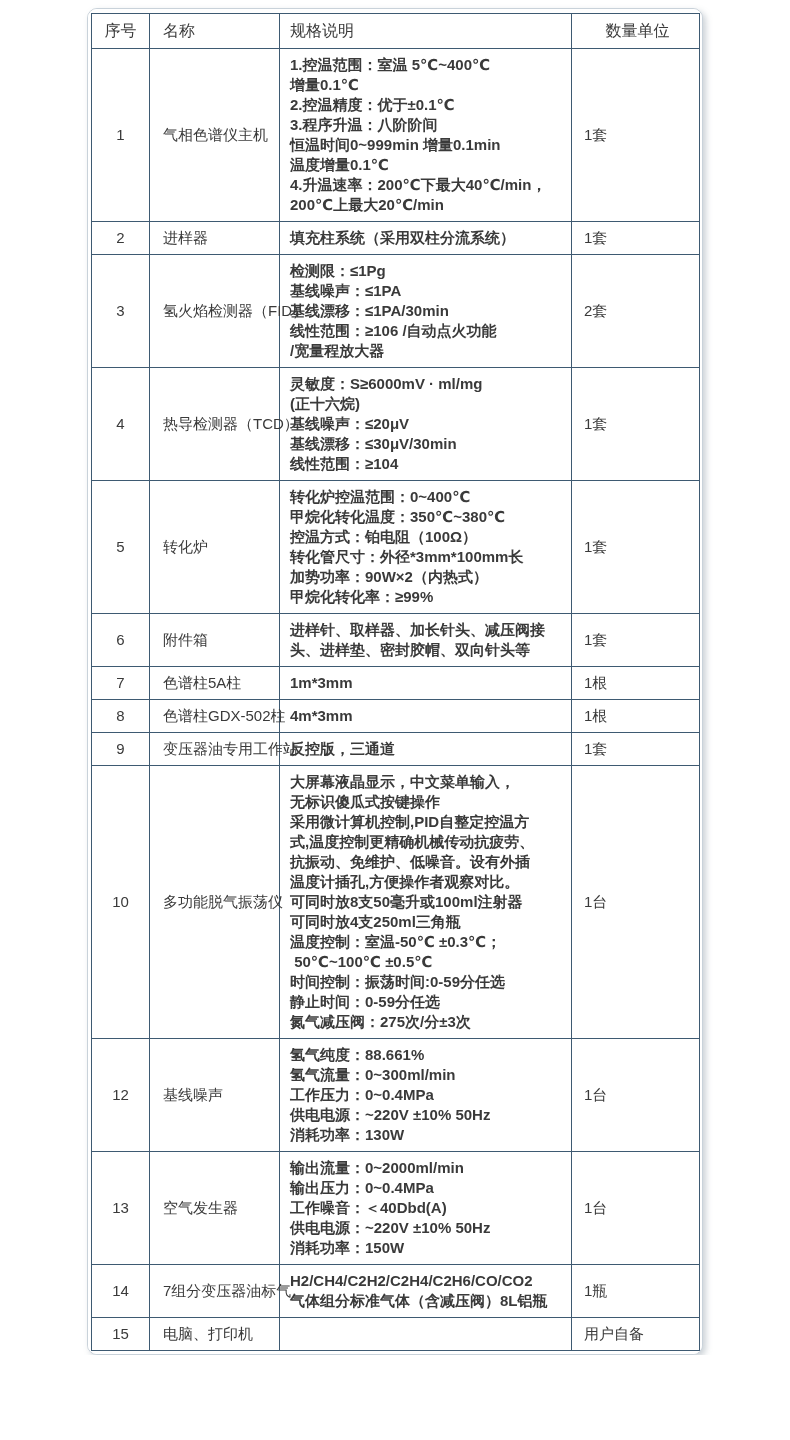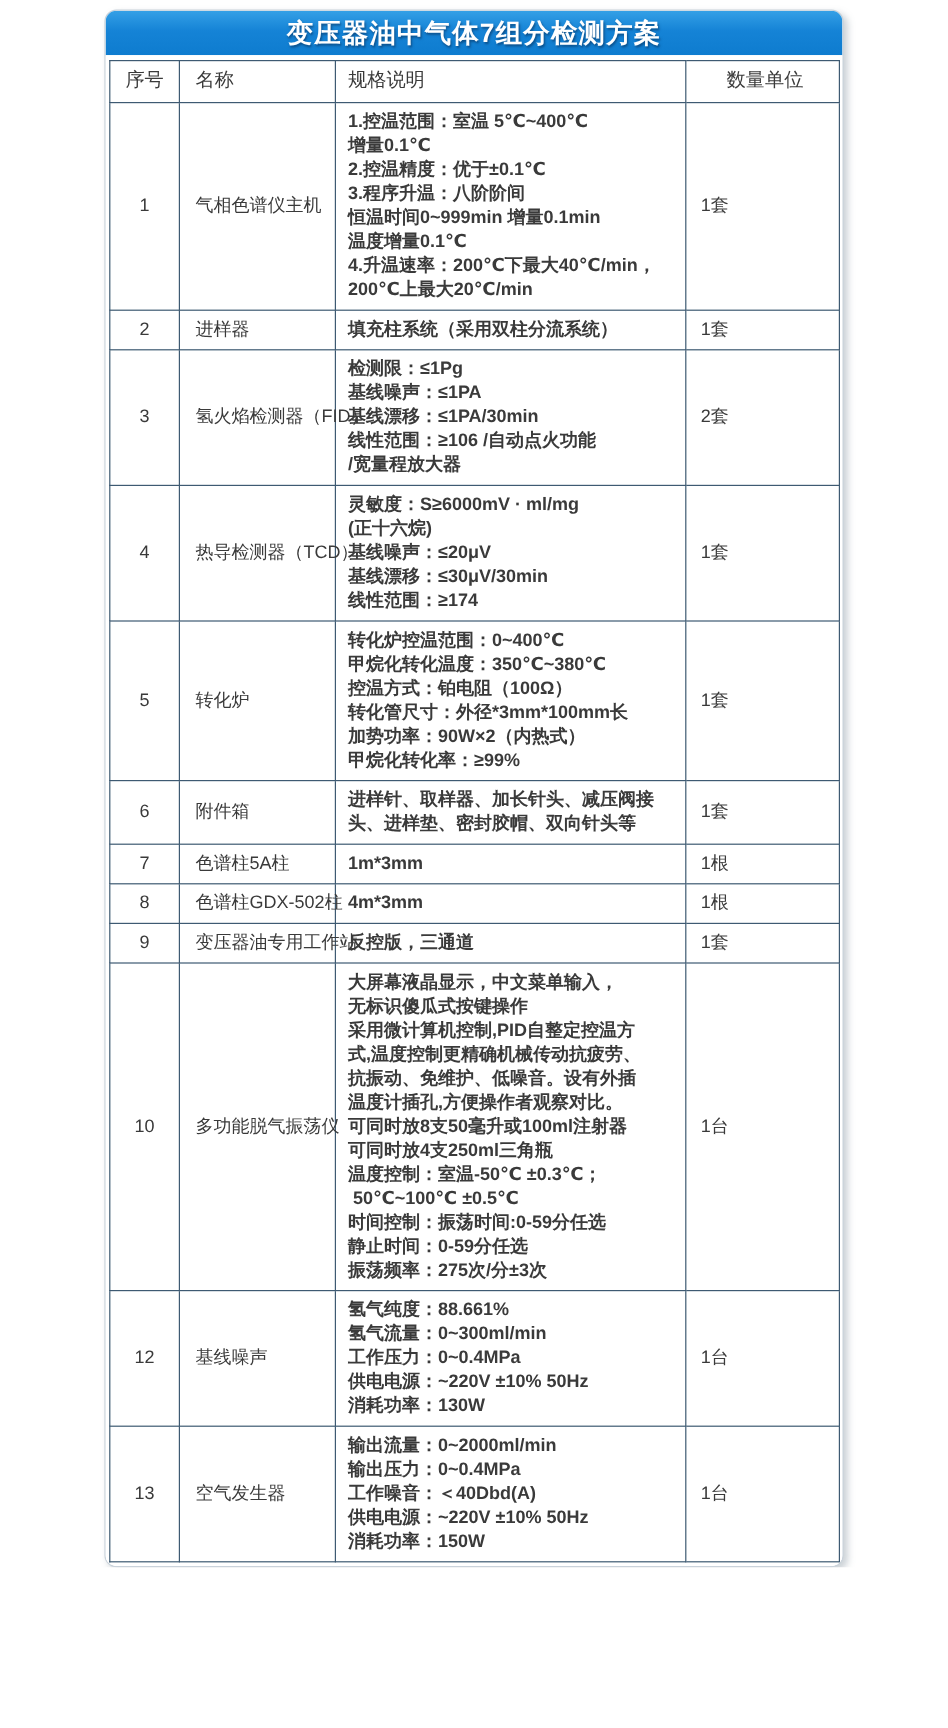--- a/index.html
+++ b/index.html
@@ -61,23 +61,20 @@
   td.no{text-align:center;padding:6px 2px;}
   td.name{padding:6px 4px 6px 13px;white-space:nowrap;overflow:visible;}
   td.spec{padding:6px 8px 6px 10px;font-weight:bold;}
   td.qty{padding:6px 6px 6px 12px;}
   td.spec .spec-line{line-height:20px;min-height:20px;white-space:pre-wrap;}
 </style>
 </head>
 <body>
 
 <div class="card">
-  <div class="titlebar">
-    <span class="title-text">变压器油中气体7组分检测方案</span>
-  </div>
   <div class="table-wrap">
     <table>
       <colgroup>
         <col style="width:58px">
         <col style="width:130px">
         <col style="width:292px">
         <col style="width:128px">
       </colgroup>
       <thead>
         <tr>
@@ -124,21 +121,21 @@
             <td class="qty">2套</td>
           </tr>
           <tr>
             <td class="no">4</td>
             <td class="name">热导检测器（TCD）</td>
             <td class="spec">
               <div class="spec-line">灵敏度：S≥6000mV · ml/mg</div>
               <div class="spec-line">(正十六烷)</div>
               <div class="spec-line">基线噪声：≤20μV</div>
               <div class="spec-line">基线漂移：≤30μV/30min</div>
-              <div class="spec-line">线性范围：≥174</div>
+              <div class="spec-line">线性范围：≥104</div>
             </td>
             <td class="qty">1套</td>
           </tr>
           <tr>
             <td class="no">5</td>
             <td class="name">转化炉</td>
             <td class="spec">
               <div class="spec-line">转化炉控温范围：0~400℃</div>
               <div class="spec-line">甲烷化转化温度：350℃~380℃</div>
               <div class="spec-line">控温方式：铂电阻（100Ω）</div>
@@ -190,21 +187,21 @@
               <div class="spec-line">采用微计算机控制,PID自整定控温方</div>
               <div class="spec-line">式,温度控制更精确机械传动抗疲劳、</div>
               <div class="spec-line">抗振动、免维护、低噪音。设有外插</div>
               <div class="spec-line">温度计插孔,方便操作者观察对比。</div>
               <div class="spec-line">可同时放8支50毫升或100ml注射器</div>
               <div class="spec-line">可同时放4支250ml三角瓶</div>
               <div class="spec-line">温度控制：室温-50℃ ±0.3℃；</div>
               <div class="spec-line"> 50℃~100℃ ±0.5℃</div>
               <div class="spec-line">时间控制：振荡时间:0-59分任选</div>
               <div class="spec-line">静止时间：0-59分任选</div>
-              <div class="spec-line">振荡频率：275次/分±3次</div>
+              <div class="spec-line">氮气减压阀：275次/分±3次</div>
             </td>
             <td class="qty">1台</td>
           </tr>
           <tr>
             <td class="no">12</td>
             <td class="name">基线噪声</td>
             <td class="spec">
               <div class="spec-line">氢气纯度：88.661%</div>
               <div class="spec-line">氢气流量：0~300ml/min</div>
               <div class="spec-line">工作压力：0~0.4MPa</div>
@@ -217,17 +214,32 @@
             <td class="no">13</td>
             <td class="name">空气发生器</td>
             <td class="spec">
               <div class="spec-line">输出流量：0~2000ml/min</div>
               <div class="spec-line">输出压力：0~0.4MPa</div>
               <div class="spec-line">工作噪音：＜40Dbd(A)</div>
               <div class="spec-line">供电电源：~220V ±10% 50Hz</div>
               <div class="spec-line">消耗功率：150W</div>
             </td>
             <td class="qty">1台</td>
+          </tr>
+          <tr>
+            <td class="no">14</td>
+            <td class="name">7组分变压器油标气</td>
+            <td class="spec">
+              <div class="spec-line">H2/CH4/C2H2/C2H4/C2H6/CO/CO2</div>
+              <div class="spec-line">气体组分标准气体（含减压阀）8L铝瓶</div>
+            </td>
+            <td class="qty">1瓶</td>
+          </tr>
+          <tr>
+            <td class="no">15</td>
+            <td class="name">电脑、打印机</td>
+            <td class="spec"></td>
+            <td class="qty">用户自备</td>
           </tr>
         </tbody>
     </table>
   </div>
 </div>
 
 </body></html>

